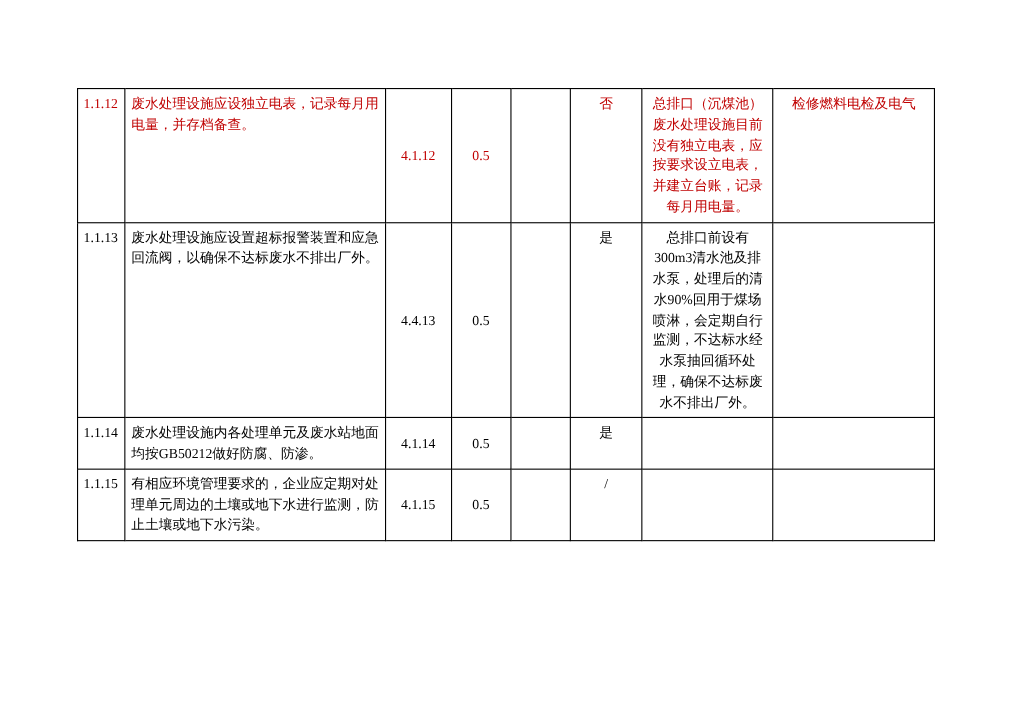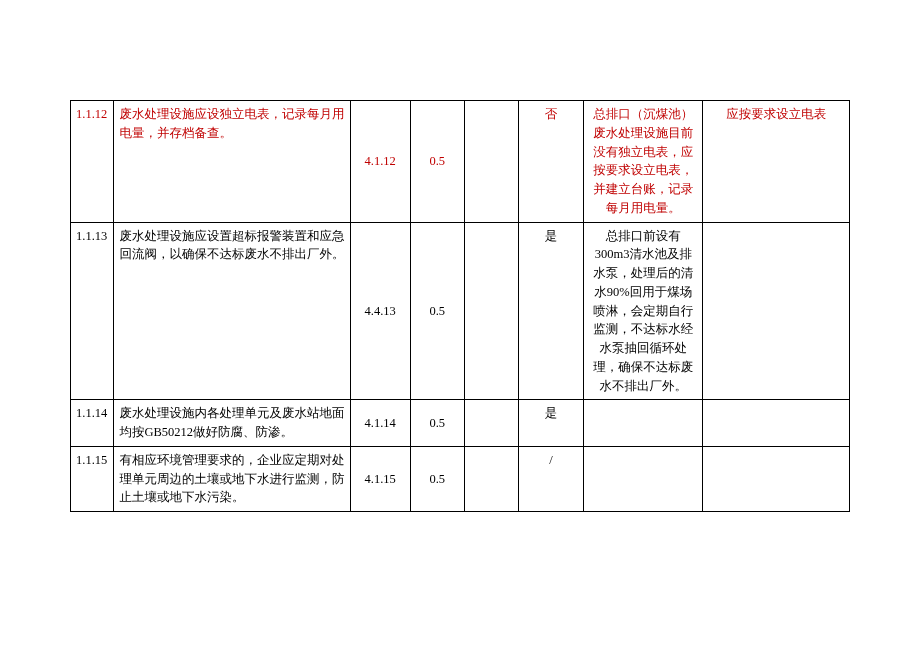--- a/index.html
+++ b/index.html
@@ -7,21 +7,21 @@
     padding: 0;
     background: #fff;
     font-family: "SimSun", "宋体", serif;
     font-size: 12px;
     color: #000;
   }
   .page {
     width: 920px;
     height: 651px;
     box-sizing: border-box;
-    padding: 100px 70px 40px 70px;
+    padding: 80px 70px 40px 70px;
   }
   table {
     border-collapse: collapse;
     width: 100%;
     table-layout: fixed;
   }
   td {
     border: 1px solid #000;
     padding: 4px 5px;
     vertical-align: top;
@@ -58,21 +58,21 @@
   </colgroup>
   <tbody id="tbody">
         <tr>
           <td class="red">1.1.12</td>
           <td class="red">废水处理设施应设独立电表，记录每月用电量，并存档备查。</td>
           <td class="center vmid red">4.1.12</td>
           <td class="center vmid red">0.5</td>
           <td class="center vmid"></td>
           <td class="center red">否</td>
           <td class="center vmid red">总排口（沉煤池）废水处理设施目前没有独立电表，应按要求设立电表，并建立台账，记录每月用电量。</td>
-          <td class="center red">应按要求设立电表</td>
+          <td class="center red">检修燃料电检及电气</td>
         </tr>
         <tr>
           <td class="">1.1.13</td>
           <td class="">废水处理设施应设置超标报警装置和应急回流阀，以确保不达标废水不排出厂外。</td>
           <td class="center vmid">4.4.13</td>
           <td class="center vmid">0.5</td>
           <td class="center vmid"></td>
           <td class="center">是</td>
           <td class="center vmid">总排口前设有300m3清水池及排水泵，处理后的清水90%回用于煤场喷淋，会定期自行监测，不达标水经水泵抽回循环处理，确保不达标废水不排出厂外。</td>
           <td class="center"></td>

